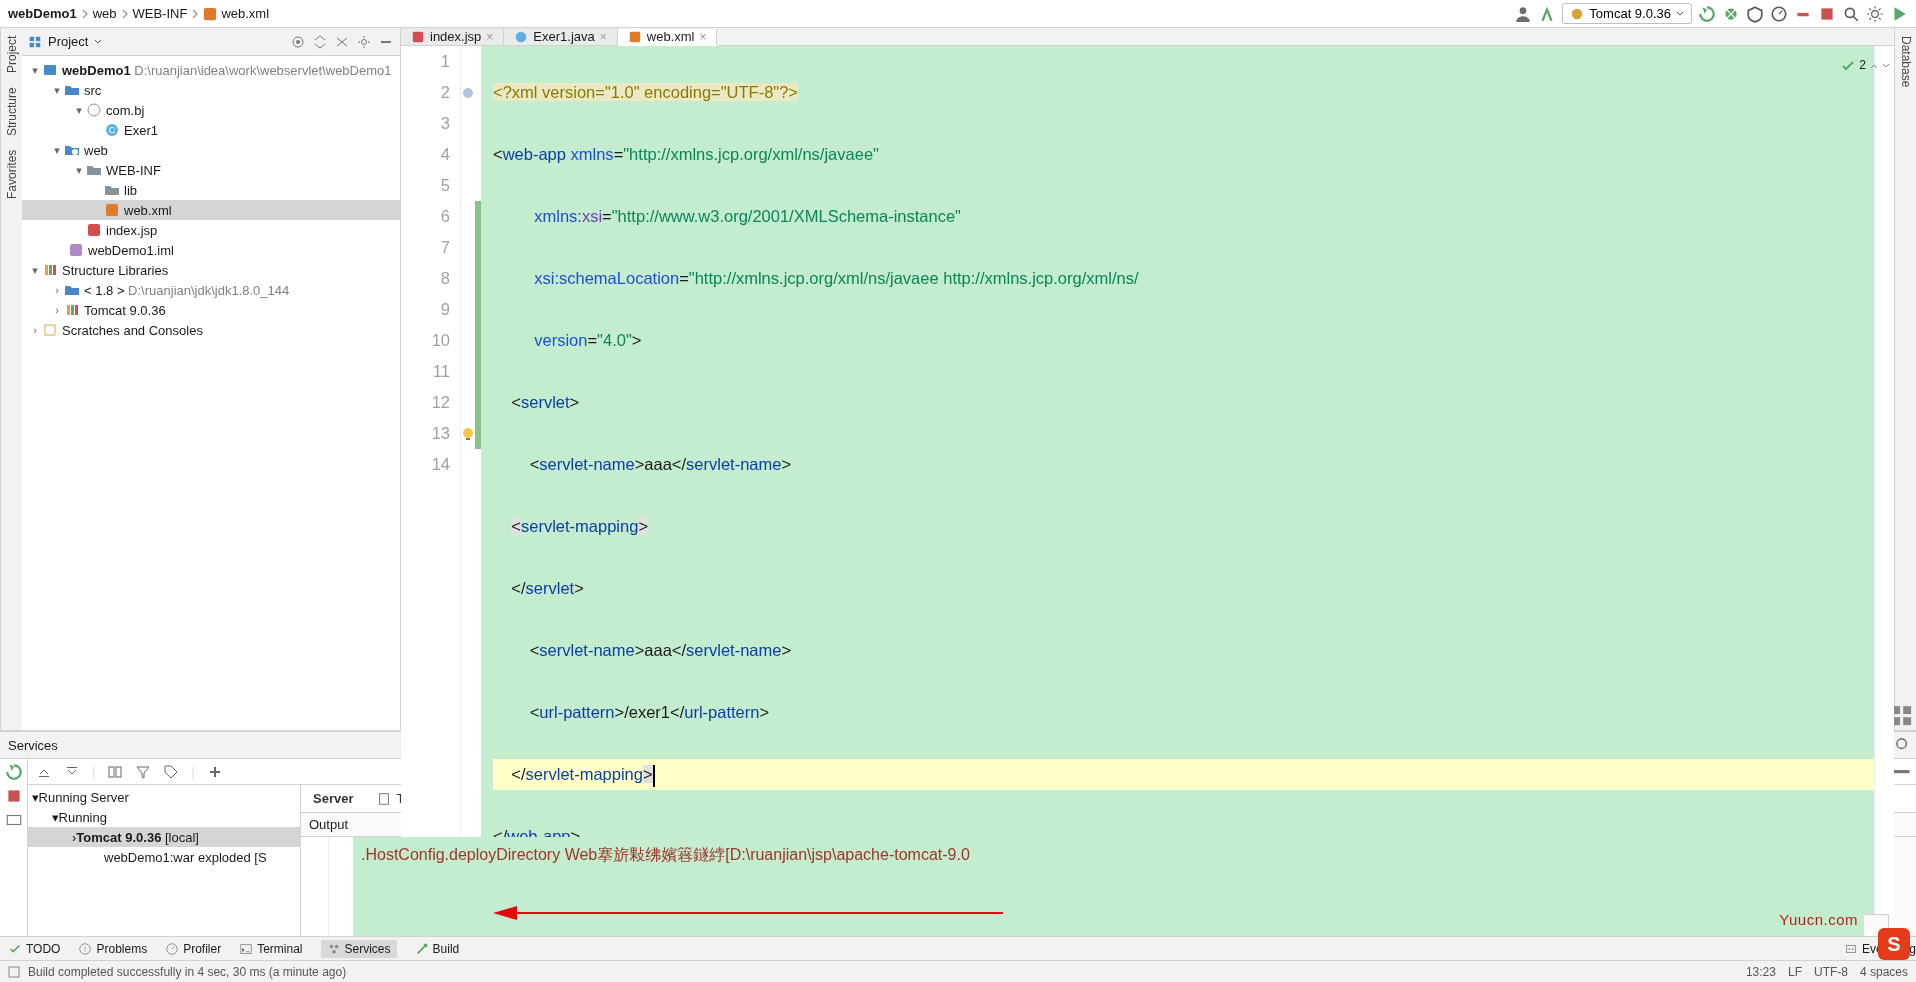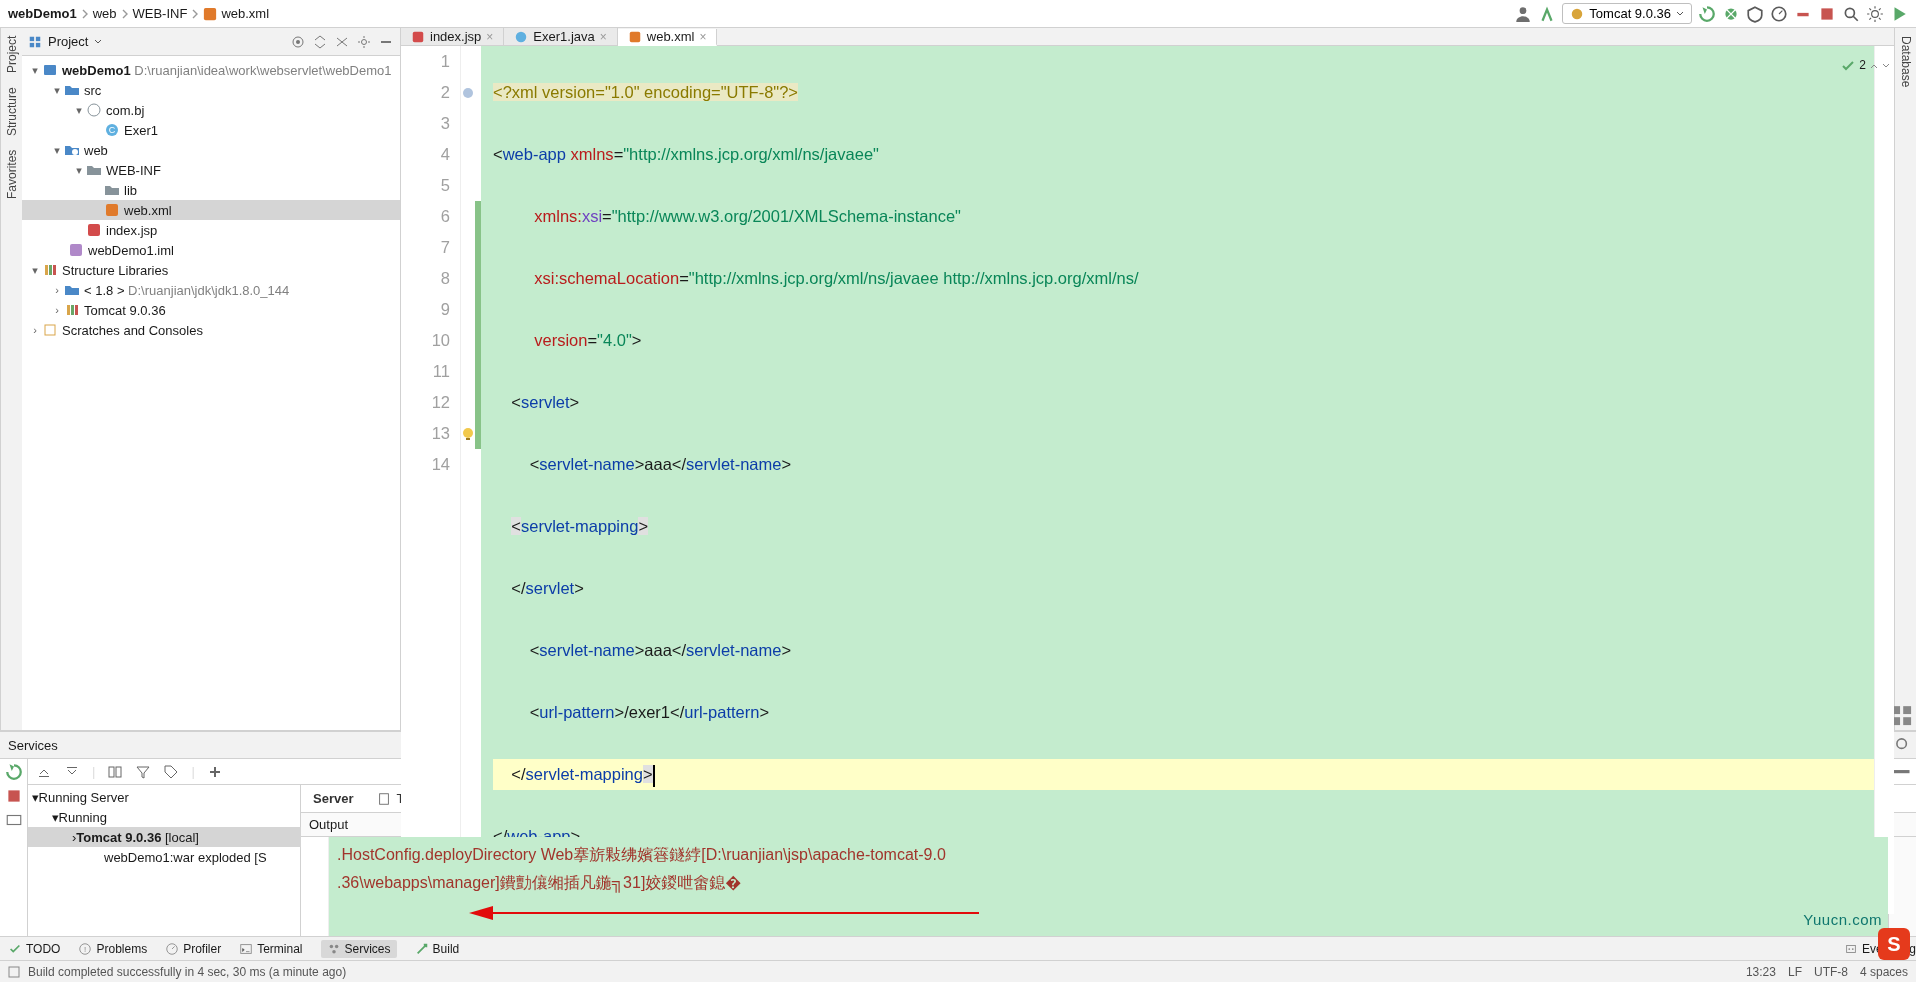--- a/index.html
+++ b/index.html
@@ -52,21 +52,21 @@
 .editor .vcs-stripe .added { background: #88c388; }
 .editor .code { flex: 1; padding-left: 12px; white-space: pre; background: #c4ecce; overflow: hidden; }
 .editor .code .line { height: 31px; }
 .editor .code .line.cursor-line { background: #ffffc8; }
 .editor-right-markers { width: 20px; border-left: 1px solid #eee; position: relative; }
 .editor-right-markers .marks { position: absolute; top: 4px; right: 4px; display: flex; align-items: center; gap: 4px; font-size: 12px; }
 
 
 .t-pi { color: #8a7a00; background: #eae9c4; }
 .t-tag { color: #0c3da8; }
-.t-attr { color: #b91c1c; }
+.t-attr { color: #1d4ed8; }
 .t-ns { color: #6f42c1; }
 .t-val { color: #098658; }
 .t-text { color: #1a1a1a; }
 .hl { background: #e0e0e0; }
 .caret { border-left: 2px solid #000; display: inline-block; height: 22px; vertical-align: middle; }
 
 .breadcrumb-bar { height: 24px; border-top: 1px solid #d1d1d1; display: flex; align-items: center; gap: 8px; padding-left: 80px; color: #555; font-size: 13px; background: #fafafa; }
 .breadcrumb-bar .sep { color: #aaa; }
 
 
@@ -81,27 +81,27 @@
 .svc-toolbar-row .ico { width: 16px; height: 16px; color: #666; }
 .svc-tabs-row { height: 28px; border-bottom: 1px solid #d1d1d1; display: flex; align-items: center; gap: 24px; padding-left: 12px; font-size: 13px; }
 .svc-tab { display: flex; gap: 5px; align-items: center; color: #333; }
 .svc-content { flex: 1; display: flex; min-height: 0; }
 .svc-tree { width: 273px; border-right: 1px solid #d1d1d1; padding-top: 2px; font-size: 13px; }
 .svc-tree .node { height: 20px; display: flex; align-items: center; padding-left: 4px; white-space: nowrap; }
 .svc-tree .selected { background: #d5d5d5; }
 .svc-deploy { width: 128px; border-right: 1px solid #d1d1d1; display: flex; flex-direction: column; }
 .svc-deploy .hdr, .svc-output .hdr { height: 24px; display: flex; align-items: center; padding-left: 8px; border-bottom: 1px solid #d1d1d1; background: #fafafa; font-size: 13px; }
 .svc-output { flex: 1; display: flex; flex-direction: column; min-width:0; }
-.svc-output-body { flex: 1; display: flex; }
+.svc-output-body { flex: 1; display: flex; gap: 24px; }
 .svc-out-icons { width: 28px; display: flex; flex-direction: column; align-items: center; gap: 6px; padding-top: 6px; border-right: 1px solid #eee; }
 .console { flex: 1; background: #c4ecce; font-family: Consolas, monospace; font-size: 16px; padding: 4px 8px; color: #a1352c; line-height: 28px; position: relative; overflow: hidden; }
 .console .out-text { color: #1a1a1a; font-size: 18px; }
 .console .arrow { position: absolute; top: 66px; left: 140px; }
 .console-scroll-btns { width: 28px; display: flex; flex-direction: column; align-items: center; gap: 4px; padding-top: 6px; border-left: 1px solid #d1d1d1; background: #fafafa; }
-.watermark { position: absolute; right: 6px; bottom: 2px; color: #0f766e; font-size: 15px; letter-spacing: 0.5px; }
+.watermark { position: absolute; right: 6px; bottom: 2px; color: #b91c1c; font-size: 15px; letter-spacing: 0.5px; }
 
 
 .bottom-tools { height: 24px; border-top: 1px solid #d1d1d1; display: flex; align-items: center; gap: 18px; padding-left: 8px; font-size: 12px; background: #f2f2f2; }
 .bottom-tools .item { display: flex; align-items: flex-start; gap: 4px; }
 .bottom-tools .item.active { background: #d8d8d8; padding: 2px 6px; border-radius: 2px; }
 .bottom-tools .spacer { flex: 1; }
 
 .status-bar { height: 22px; border-top: 1px solid #d1d1d1; display: flex; align-items: center; justify-content: space-between; padding: 0 8px; font-size: 12px; color: #555; background: #f2f2f2; }
 .status-bar .left { display: flex; align-items: center; gap: 8px; }
 .status-bar .right { display: flex; align-items: center; gap: 12px; }
@@ -629,21 +629,20 @@
                       </svg></span>
                   <span class="ico"><svg viewBox="0 0 16 16">
                         <path d="M3 8a5 5 0 1 1 2 4" fill="none" stroke="#888" stroke-width="1.5"></path>
                       </svg></span>
                   <span class="ico green"><svg viewBox="0 0 16 16">
                         <path d="M3 8h8M8 3l5 5-5 5" fill="none" stroke="#59a869" stroke-width="2"></path>
                       </svg></span>
                 </div>
                 <div class="console">
                   <div>.HostConfig.deployDirectory Web搴旂敤绋嬪簭鐩綍[D:\ruanjian\jsp\apache-tomcat-9.0</div>
-                  <div>.36\webapps\manager]鐨勯儴缃插凡鍦╗31]姣鍐呭畬鎴�</div>
                   <svg class="arrow" width="520" height="20">
                       <line x1="20" y1="10" x2="510" y2="10" stroke="#e20b0b" stroke-width="2"></line>
                       <polygon points="0,10 24,3 24,17" fill="#e20b0b"></polygon>
                     </svg>
                   <span class="watermark">Yuucn.com</span>
                 </div>
                 <div class="console-scroll-btns">
                   <span class="ico"><svg viewBox="0 0 16 16">
                         <path d="M4 10l4-4 4 4" fill="none" stroke="#666"></path>
                       </svg></span>

